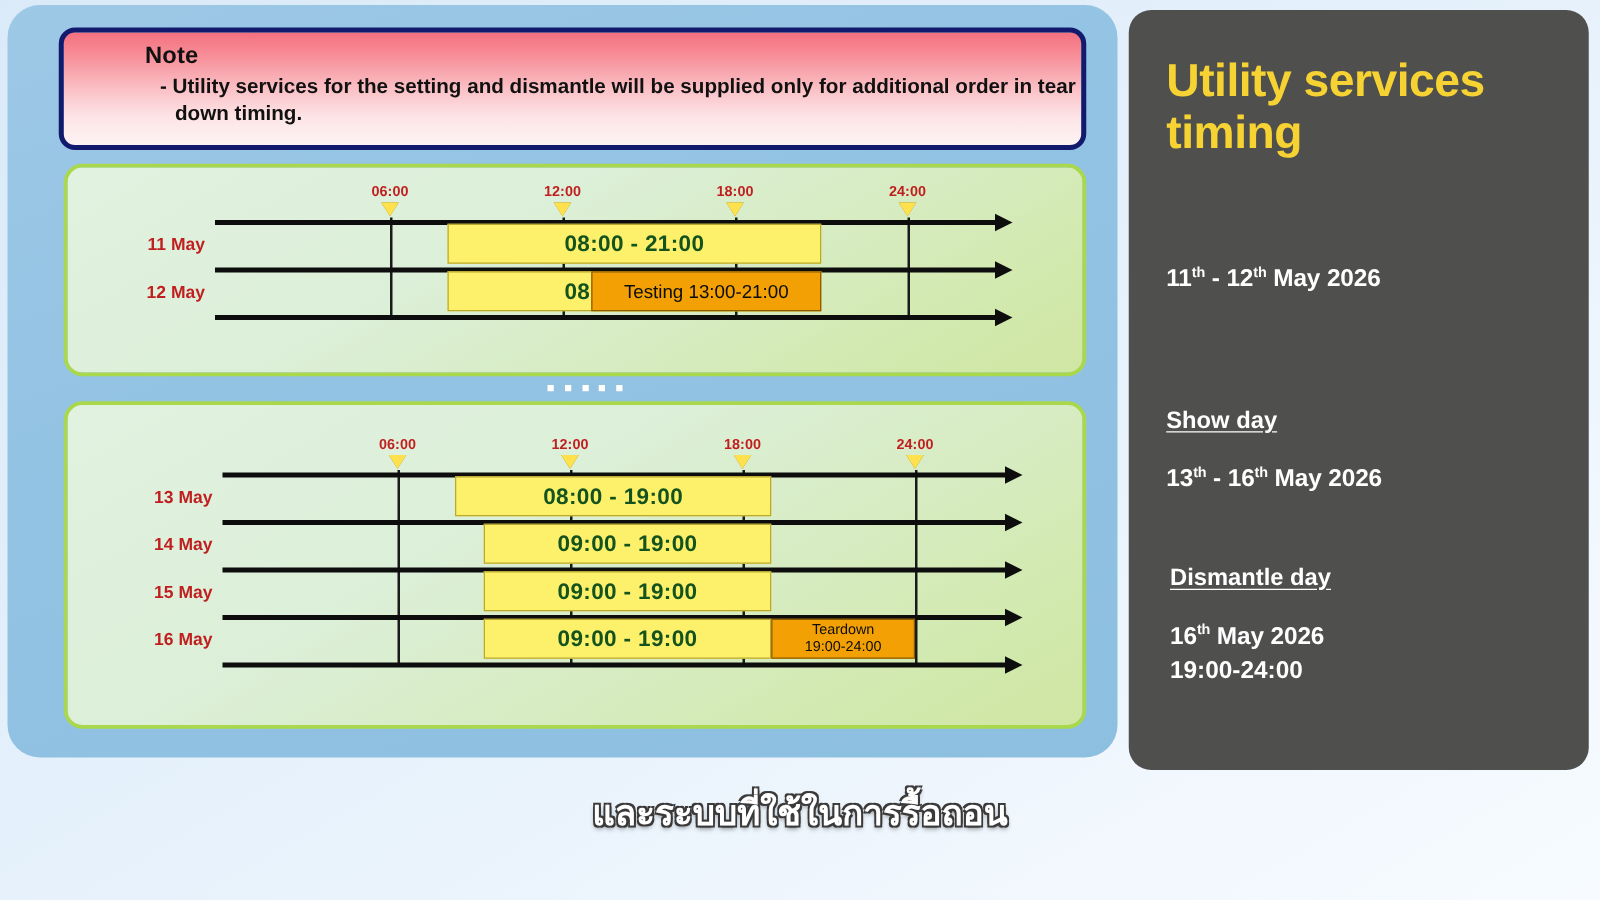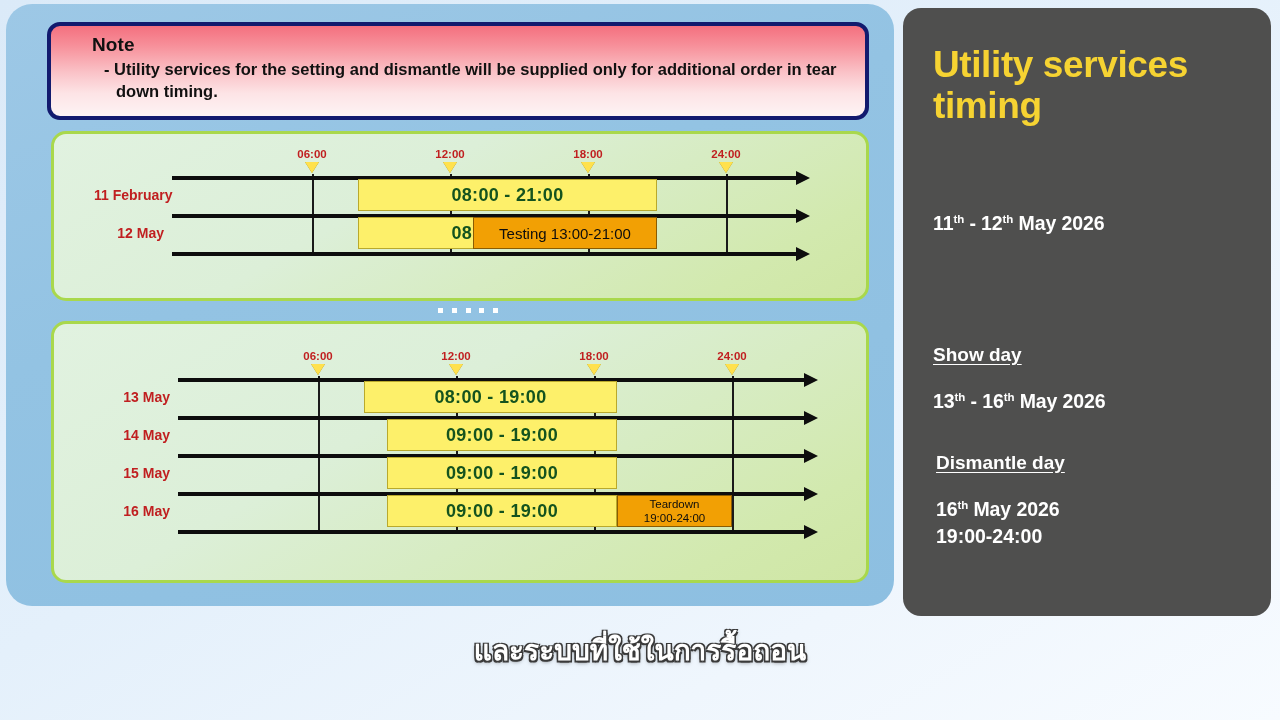--- a/index.html
+++ b/index.html
@@ -15,21 +15,21 @@
     position:absolute; left:6px; top:4px; width:888px; height:602px;
     background: linear-gradient(160deg,#9dc8e6 0%,#93c3e3 40%,#8dbfe1 100%);
     border-radius:26px;
   }
 
   
   #note-box{
     position:absolute; left:41px; top:18px; width:822px; height:98px;
     border:4px solid #121a6e; border-radius:13px;
     background: linear-gradient(180deg,#f4707f 0%,#f7909a 22%,#fac3c8 52%,#fde4e6 75%,#fdf3f4 100%);
-    padding:8px 14px 0 41px;
+    padding:8px 14px 0 65px;
   }
   #note-title{ font-size:19px; font-weight:bold; color:#111; letter-spacing:.1px; }
   #note-body{
     font-size:16.5px; font-weight:bold; color:#111; line-height:1.33;
     margin-top:3px; padding-left:24px; text-indent:-12px; width:760px;
   }
 
   
   .chart-panel{
     position:absolute; left:45px;
@@ -103,21 +103,21 @@
     font-size:19px; font-weight:bold; color:#ffffff; text-decoration:underline;
     text-underline-offset:3px; margin-top:0;
   }
   .side-date{
     font-size:19.5px; font-weight:bold; color:#ffffff; margin-top:24px;
     letter-spacing:-.1px;
   }
   .side-date sup{ font-size:11.5px; font-weight:bold; }
   .side-block{ position:absolute; left:30px; }
   #block-setup{ top:180px; }
-  #block-show{  top:336px; }
+  #block-show{  top:318px; }
   #block-dismantle{ top:444px; left:33px; }
   .side-date-2{ font-size:19.5px; font-weight:bold; color:#ffffff; margin-top:4px; }
 
   
   #subtitle{
     position:absolute; left:0; top:628px; width:1280px; text-align:center;
     font-size:28px; font-weight:bold; color:#ffffff;
     text-shadow: -1.5px -1.5px 0 #3a3a3a, 1.5px -1.5px 0 #3a3a3a,
                  -1.5px 1.5px 0 #3a3a3a, 1.5px 1.5px 0 #3a3a3a,
                  0 2px 4px rgba(0,0,0,.5);
@@ -145,21 +145,21 @@
         <div class="tick-label" style="left: 534px; top: 14px;">18:00</div>
         <div class="tick-marker" style="left: 534px; top: 28px;"></div>
         <div class="vline" style="left: 534px; top: 40px; height: 82px;"></div>
         <div class="tick-label" style="left: 672px; top: 14px;">24:00</div>
         <div class="tick-marker" style="left: 672px; top: 28px;"></div>
         <div class="vline" style="left: 672px; top: 40px; height: 82px;"></div>
       </div>
     <div id="rows-1">
         <div class="arrow-line" style="left: 118px; top: 42px; width: 624px;"></div>
         <div class="arrow-head" style="left: 742px; top: 44px;"></div>
-        <div class="row-label" style="left: 40px; width: 70px; top: 61px;">11 February</div>
+        <div class="row-label" style="left: 40px; width: 70px; top: 61px;">11 May</div>
         <div class="bar" style="left: 304px; width: 299px; top: 45px; height: 32px; background: rgb(253, 240, 106);">08:00 - 21:00</div>
         <div class="arrow-line" style="left: 118px; top: 80px; width: 624px;"></div>
         <div class="arrow-head" style="left: 742px; top: 82px;"></div>
         <div class="row-label" style="left: 40px; width: 70px; top: 99px;">12 May</div>
         <div class="bar" style="left: 304px; width: 299px; top: 83px; height: 32px; background: rgb(253, 240, 106);">08:00 - 21:00</div>
         <div class="bar-orange" style="left: 419px; width: 184px; top: 83px; height: 32px; background: rgb(242, 160, 4);">
           <div class="l1">Testing 13:00-21:00</div>
         </div>
         <div class="arrow-line" style="left: 118px; top: 118px; width: 624px;"></div>
         <div class="arrow-head" style="left: 742px; top: 120px;"></div>

